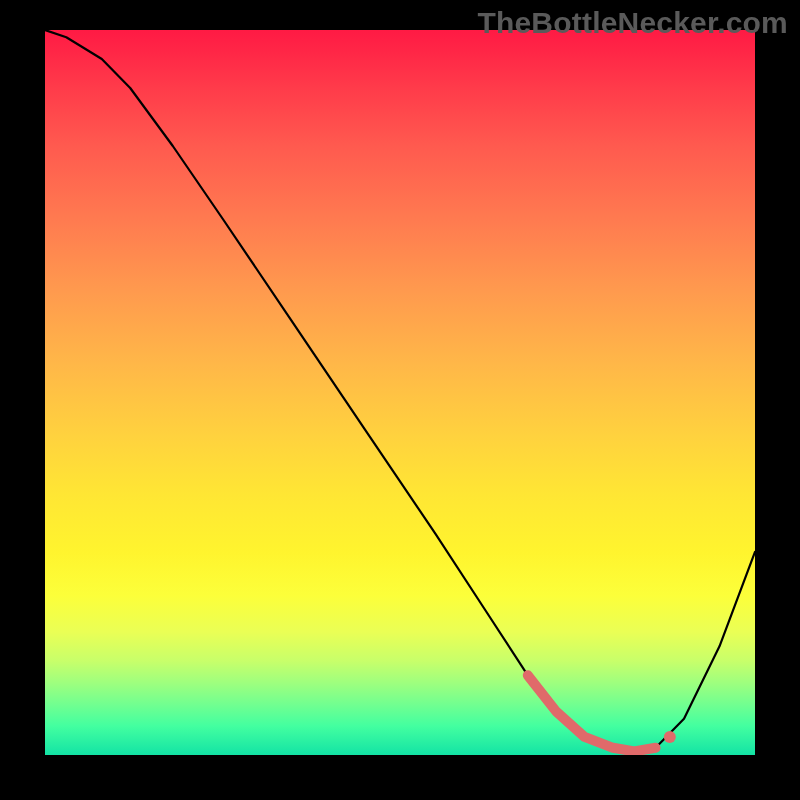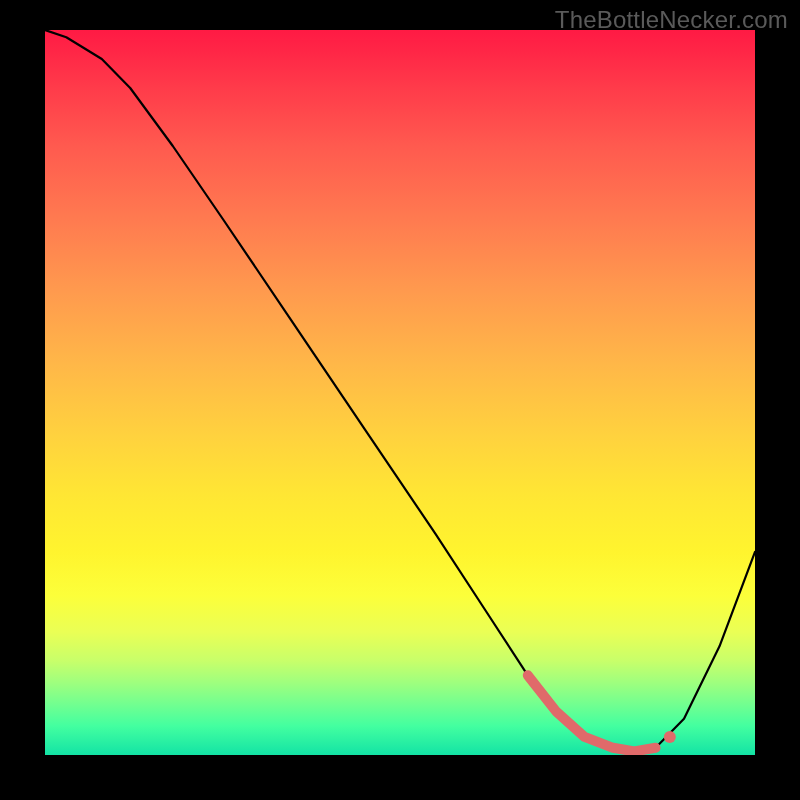--- a/index.html
+++ b/index.html
@@ -15,22 +15,22 @@
     position: relative;
     width: 800px;
     height: 800px;
     background: #000000;
   }
   .watermark {
     position: absolute;
     top: 6px;
     right: 12px;
     color: #5a5a5a;
-    font-size: 24px;
-    font-weight: 400;
+    font-size: 30px;
+    font-weight: 700;
     letter-spacing: 0.2px;
     z-index: 50;
     user-select: none;
   }
   .plot-area {
     position: absolute;
     left: 45px;
     top: 30px;
     width: 710px;
     height: 725px;

